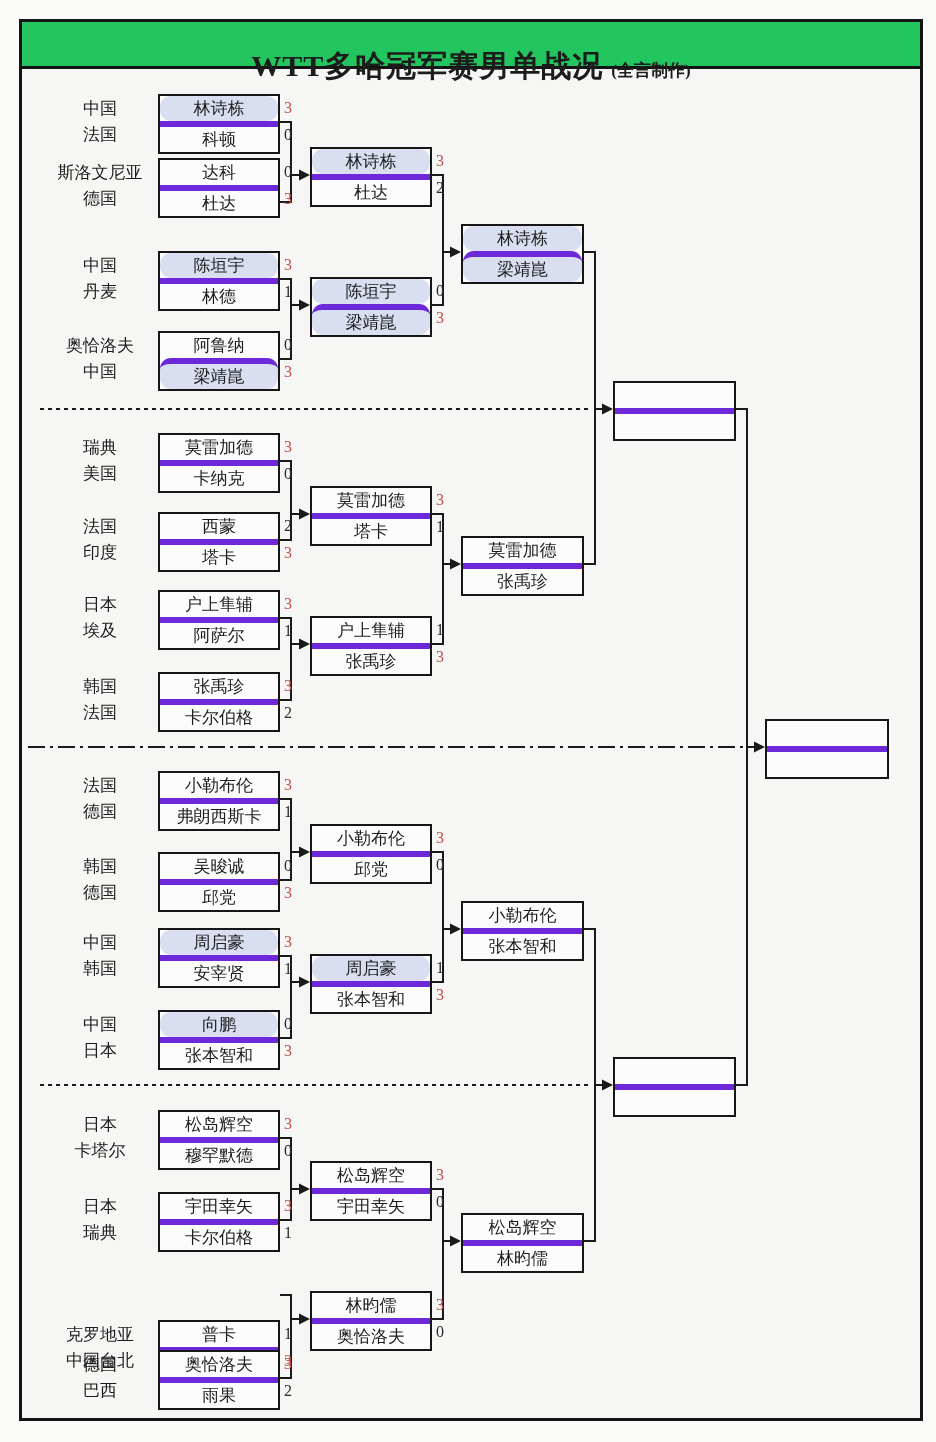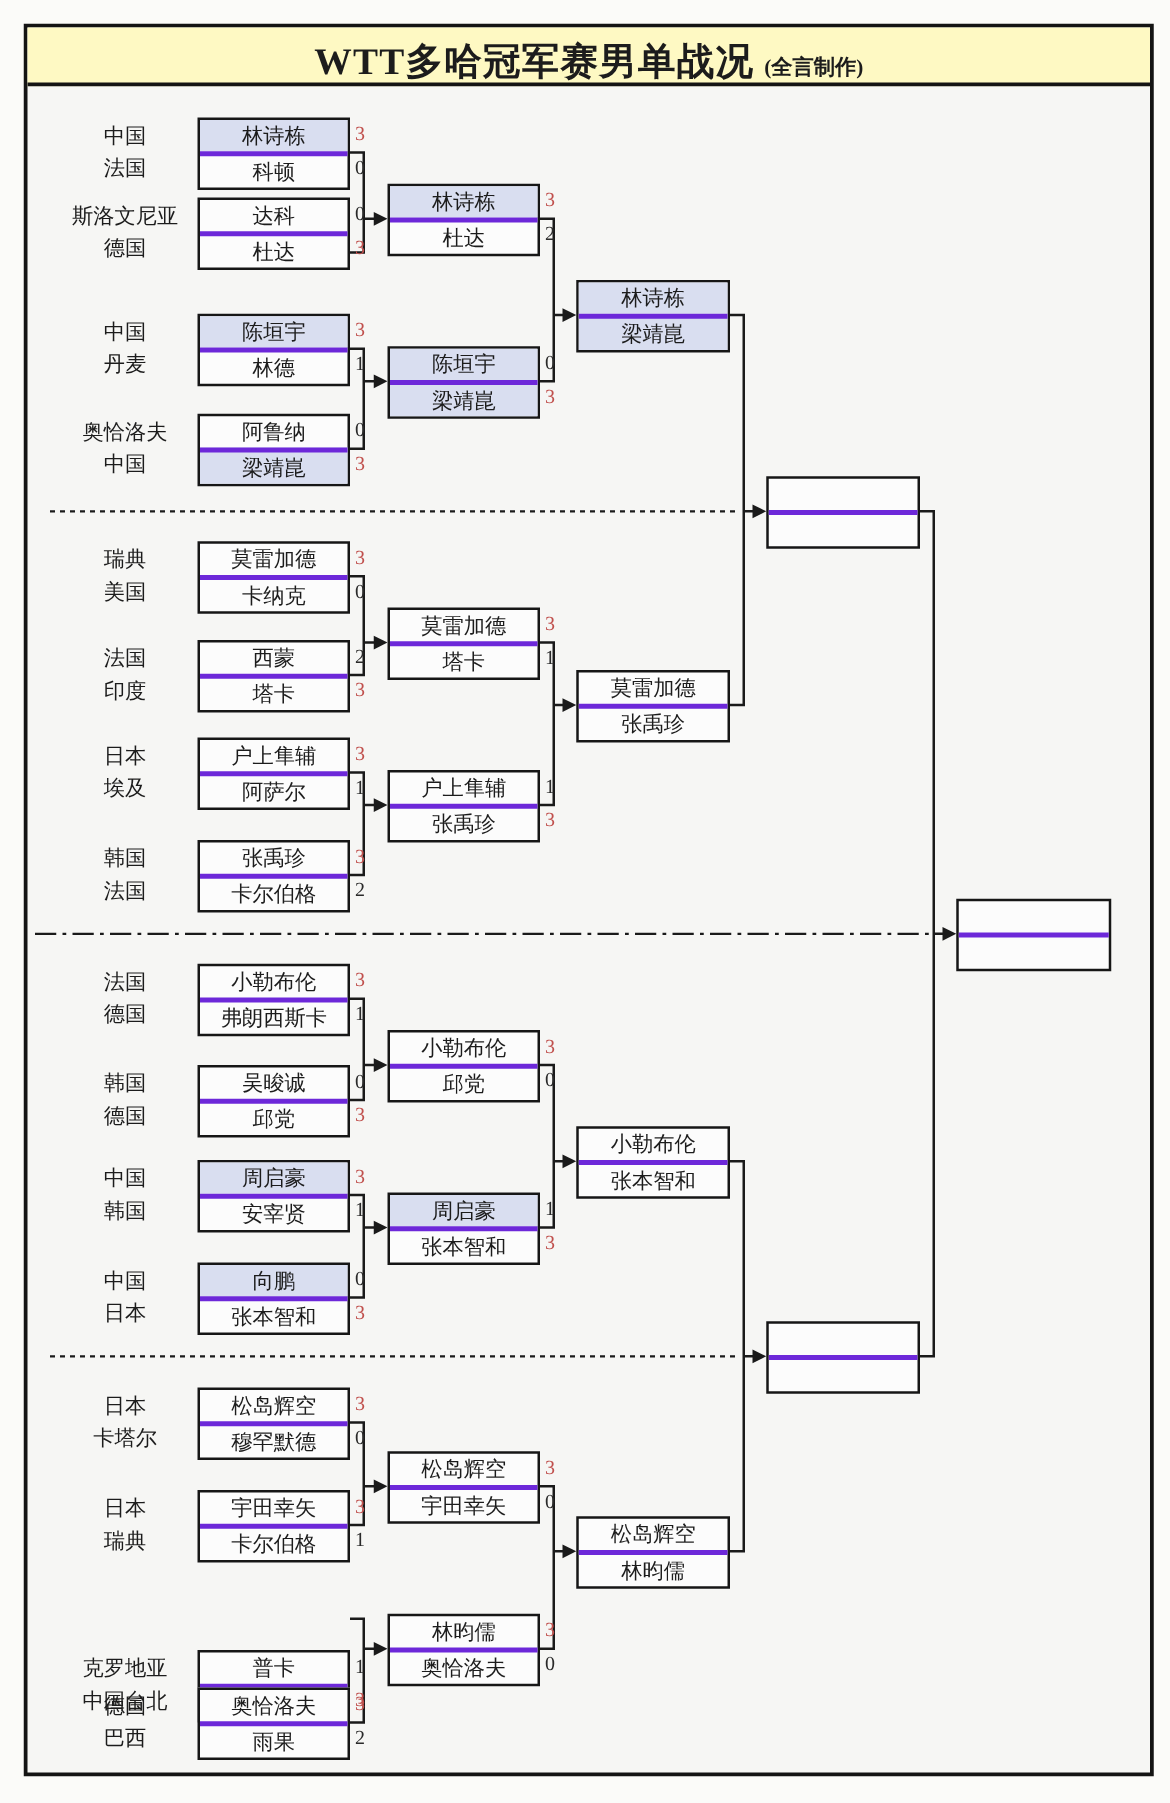--- a/index.html
+++ b/index.html
@@ -1,39 +1,39 @@
 <!DOCTYPE html>
 <html><head>
 <meta charset="utf-8">
 <style>
   html,body{margin:0;padding:0;background:#fbfbf9;}
   .canvas{position:relative;width:936px;height:1442px;overflow:hidden;background:#fbfbf9;
           font-family:"Liberation Serif","DejaVu Serif",serif;color:#1c1c1c;}
   .frame{position:absolute;left:19px;top:19px;width:898px;height:1396px;
          border:3px solid #141414;background:#f6f6f4;}
-  .titlebar{position:absolute;left:22px;top:22px;width:898px;height:47px;background:#fef9c3;
+  .titlebar{position:absolute;left:22px;top:22px;width:898px;height:47px;background:#22c55e;
             border-bottom:3px solid #141414;display:flex;align-items:baseline;justify-content:center;
-            gap:8px;box-sizing:border-box;padding-top:7px;}
+            gap:8px;box-sizing:border-box;padding-top:24px;}
   .title{font-size:30px;font-weight:bold;letter-spacing:1px;}
   .credit{font-size:17px;font-weight:bold;text-align:right;}
   svg.links{position:absolute;left:0;top:0;pointer-events:none;}
   .m{position:absolute;height:52px;}
   .m .box{position:absolute;top:-2px;background:#fcfcfc;border:2px solid #161616;}
   .r32{left:30px;width:290px;text-decoration:underline;}
   .r32 .box{left:128px;width:118px;}
   .r16{left:312px;width:150px;}
   .r16 .box{left:-2px;width:118px;}
   .qf{left:463px;width:125px;}
   .sf{left:615px;width:125px;}
   .qf .box,.sf .box{left:-2px;width:119px;}
   .fin{left:767px;width:126px;}
   .fin .box{left:-2px;width:120px;}
   .cell{height:25px;line-height:25px;font-size:17px;text-align:center;overflow:hidden;white-space:nowrap;}
-  .cell.b{border-top:4px solid #6d28d9;}
-  .cell.hl{background:#d9def0;}
+  .cell.b{border-top:6px solid #6d28d9;}
+  .cell.hl{background:#d9def0;border-radius:11px;}
   .country{position:absolute;left:0;width:140px;text-align:center;line-height:26px;font-size:17px;}
   .country.ca{top:0;}
   .country.cb{top:26px;}
   .score{position:absolute;width:22px;line-height:26px;font-size:16px;color:#2a2a2a;text-align:left;}
   .score.sa{top:-1px;}
   .score.sb{top:26px;}
   .r32 .score{left:254px;}
   .r16 .score{left:124px;}
   .score.win{color:#c0504d;}
 </style>

